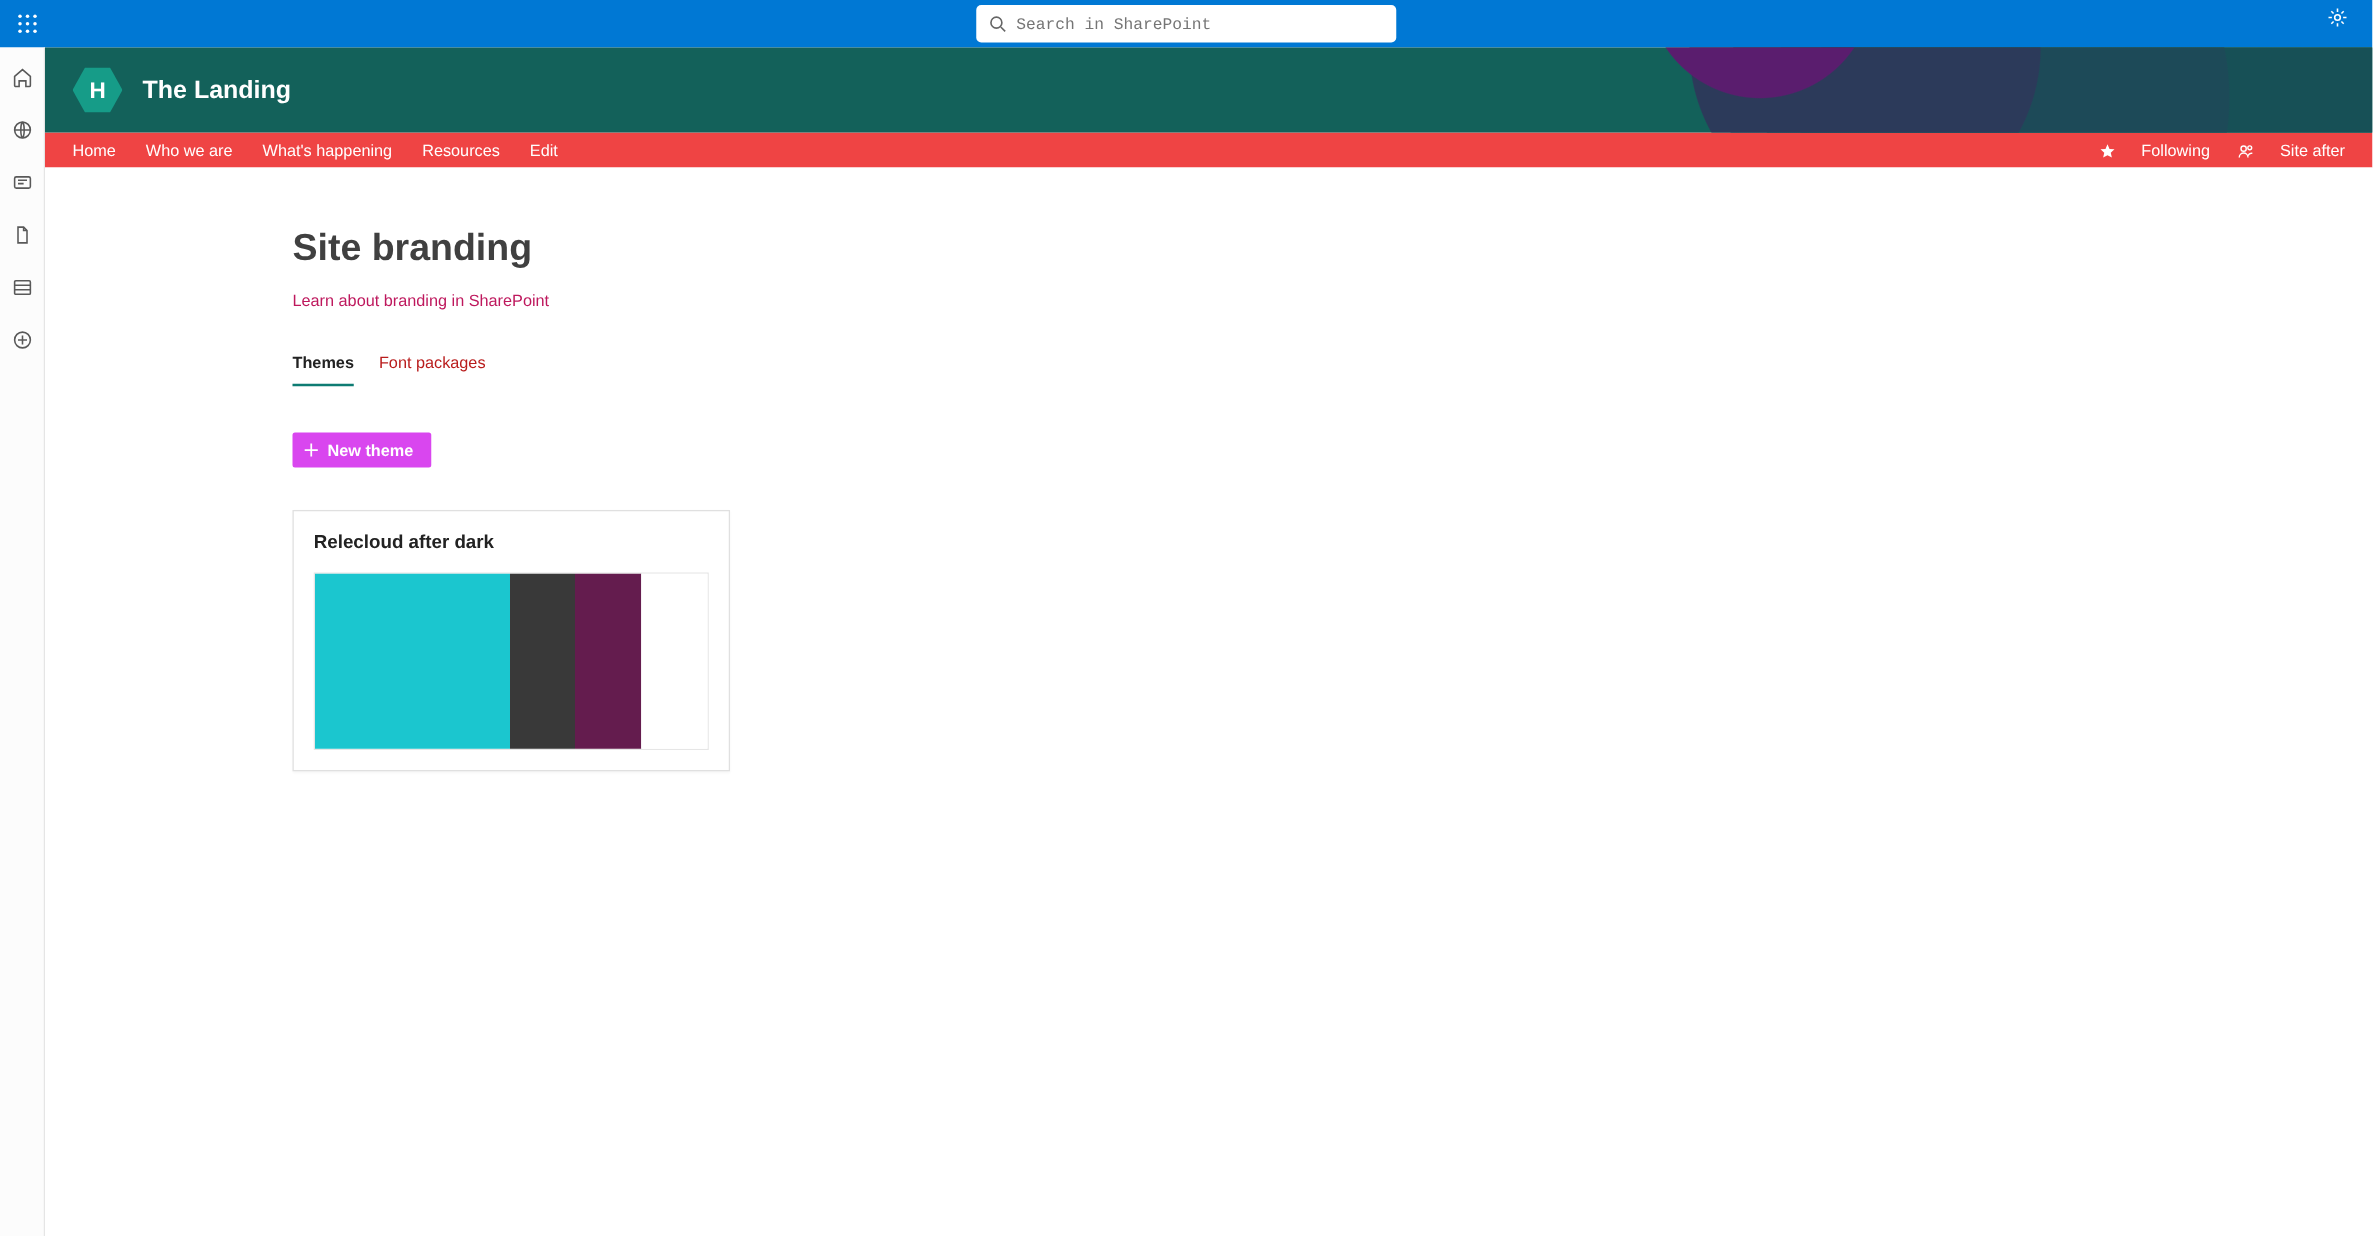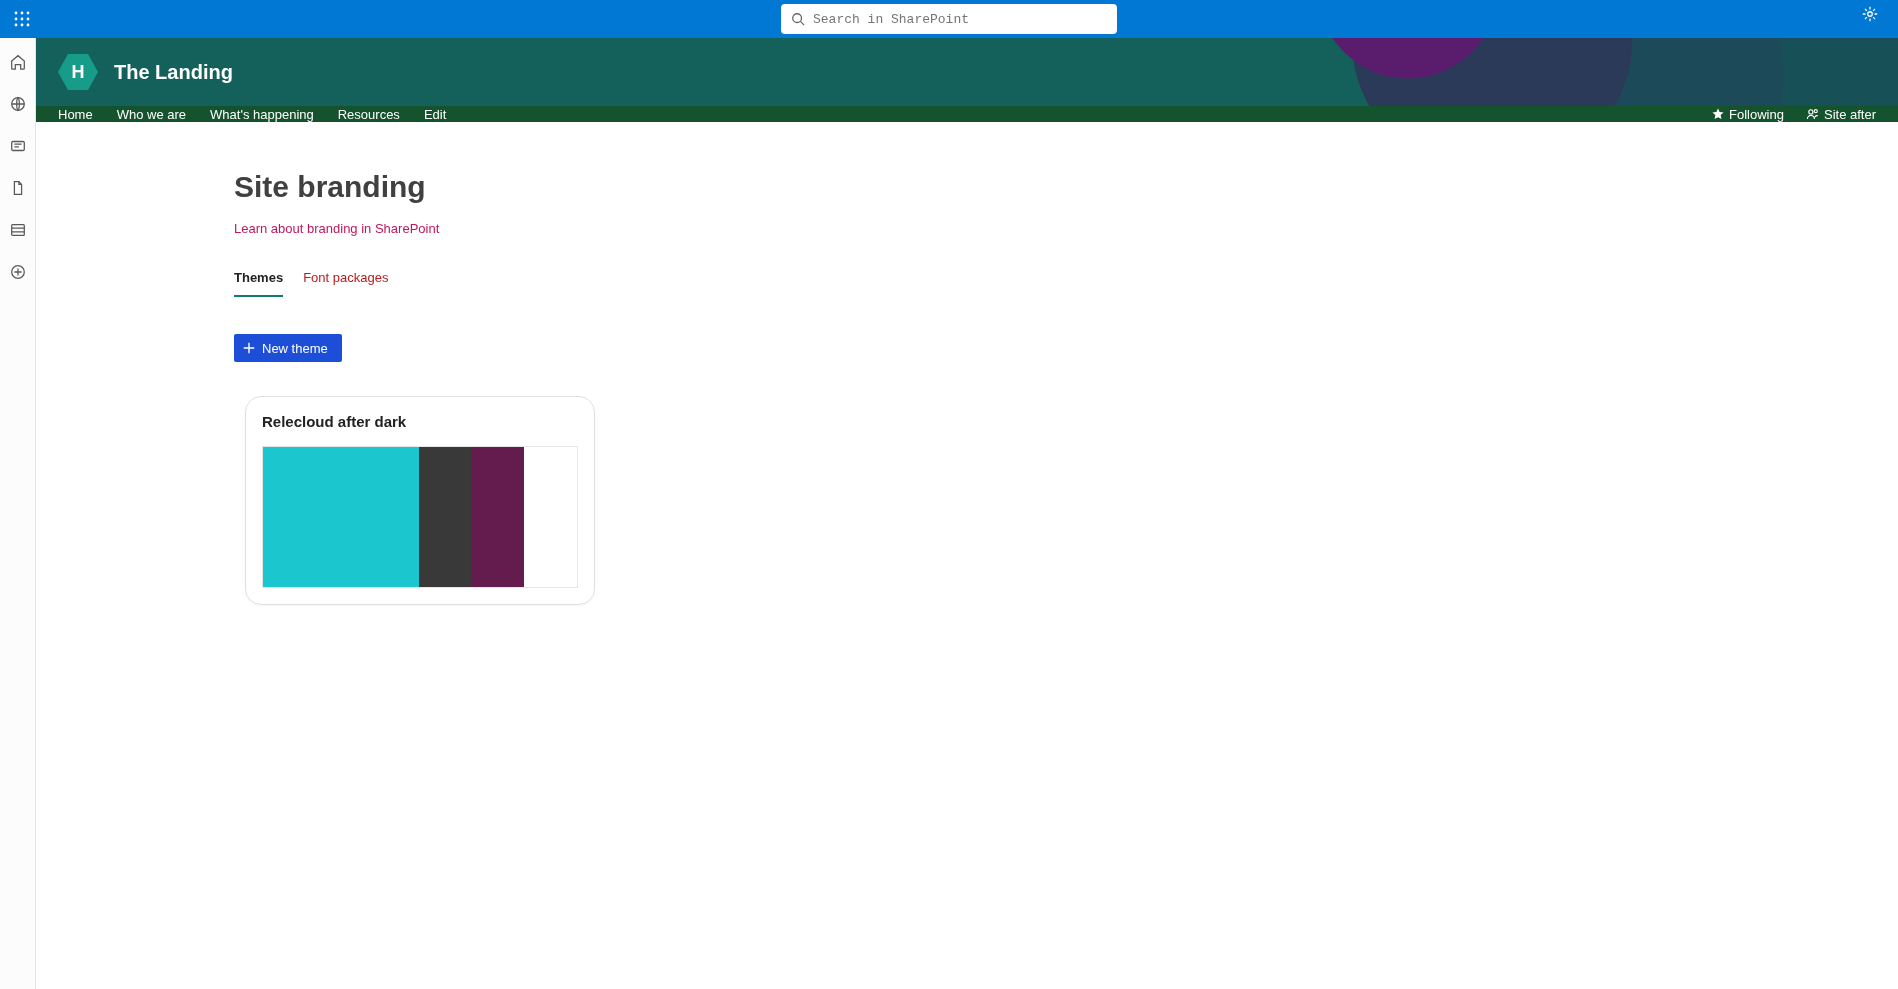--- a/index.html
+++ b/index.html
@@ -104,74 +104,73 @@
       display: flex; align-items: center; justify-content: center;
       color: white; font-weight: 700; font-size: 18px;
       margin-right: 16px;
       position: relative; z-index: 1;
       clip-path: polygon(25% 5%, 75% 5%, 100% 50%, 75% 95%, 25% 95%, 0% 50%);
     }
     .sitetitle { color: white; font-size: 20px; font-weight: 600; position: relative; z-index: 1; }
 
     
     .sitenav {
-      height: 16px;
-      background: #14532d;
+      height: 28px;
+      background: #ef4444;
       display: flex;
       align-items: center;
       padding: 0 22px;
       color: white;
       font-size: 13px;
     }
     .sitenav .navlinks { display: flex; gap: 24px; }
     .sitenav .navlinks > span { cursor: pointer; }
     .sitenav .navright { margin-left: auto; display: flex; gap: 22px; align-items: center; }
-    .sitenav .navright > span { cursor: pointer; display: inline-flex; align-items: flex-start; gap: 4px; }
+    .sitenav .navright > span { cursor: pointer; display: inline-flex; align-items: flex-end; gap: 20px; }
 
     
     .content {
       flex: 1;
       background: white;
       overflow: auto;
       padding: 48px 0 0 198px;
     }
     .pagetitle { font-size: 30px; font-weight: 600; color: #404040; margin-bottom: 16px; }
     .pagedesc { font-size: 13px; color: #424242; line-height: 1.45; max-width: 280px; margin-bottom: 18px; }
     .learnlink { font-size: 13px; color: #be185d; cursor: pointer; display: inline-block; margin-bottom: 34px; }
 
     .tabs { display: flex; gap: 20px; border-bottom: 1px solid transparent; margin-bottom: 36px; }
     .tab {
       font-size: 13px; color: #b91c1c; padding-bottom: 10px; cursor: pointer;
       border-bottom: 2px solid transparent;
     }
     .tab.active { color: #222; font-weight: 600; border-bottom-color: #0e7c73; }
 
     .newtheme-btn {
-      background: #1d4ed8;
+      background: #d946ef;
       color: white;
       border: none;
       height: 28px;
       padding: 0 14px 0 8px;
       font-size: 13px;
-      font-weight: 400;
+      font-weight: 700;
       cursor: pointer;
       display: inline-flex;
       align-items: center;
       gap: 6px;
       border-radius: 2px;
       margin-bottom: 34px;
     }
 
     .themecard {
       width: 350px;
       border: 1px solid #e0e0e0;
-      border-radius: 16px;
+      border-radius: 0;
       padding: 16px;
       box-shadow: 0 1px 2px rgba(0,0,0,0.04);
-      margin-left: 11px;
     }
     .themecard-title { font-size: 15px; font-weight: 600; color: #222; margin-bottom: 16px; }
     .swatch-row { display: flex; height: 142px; border: 1px solid #e6e6e6; }
     .swatch { height: 100%; }
     .sw1 { flex: 0 0 49.8%; }
     .sw2 { flex: 0 0 16.6%; }
     .sw3 { flex: 0 0 16.6%; }
     .sw4 { flex: 1; }
   </style>
 </head>

